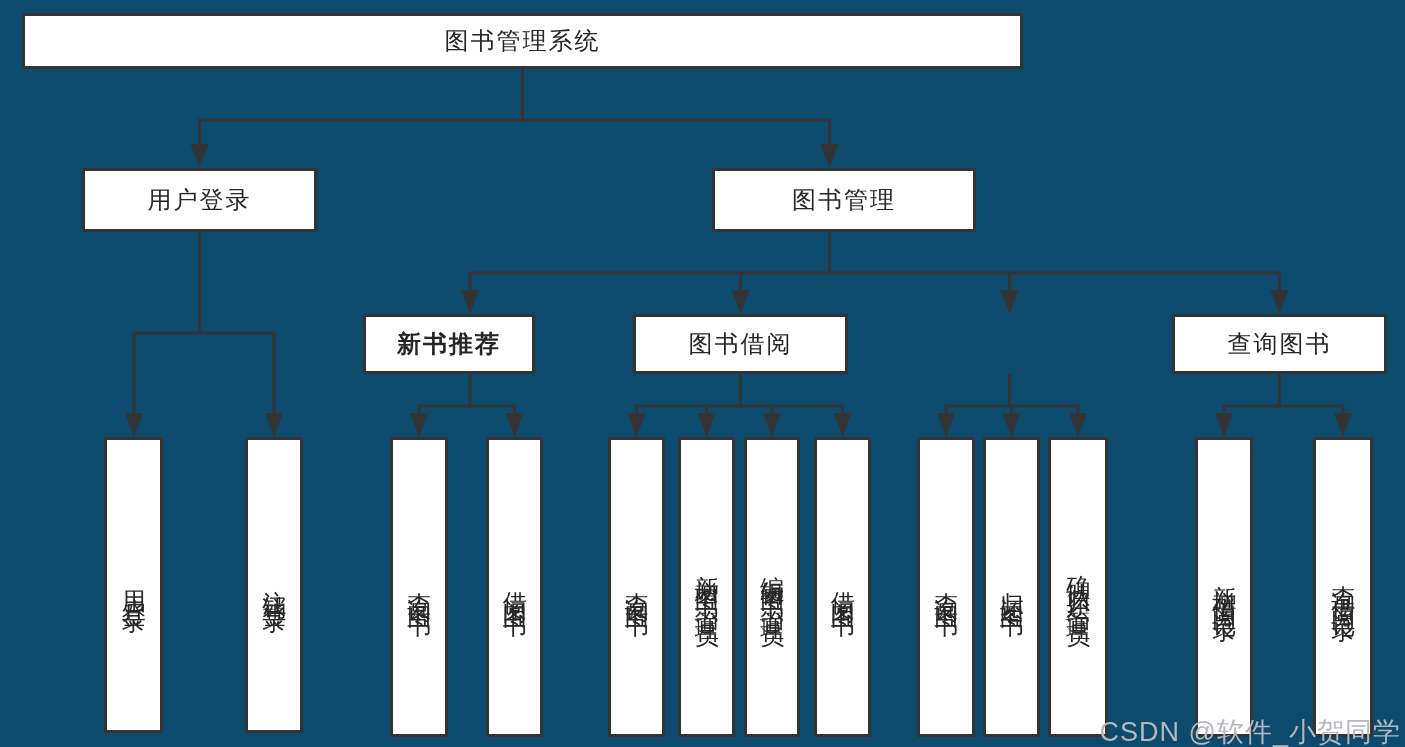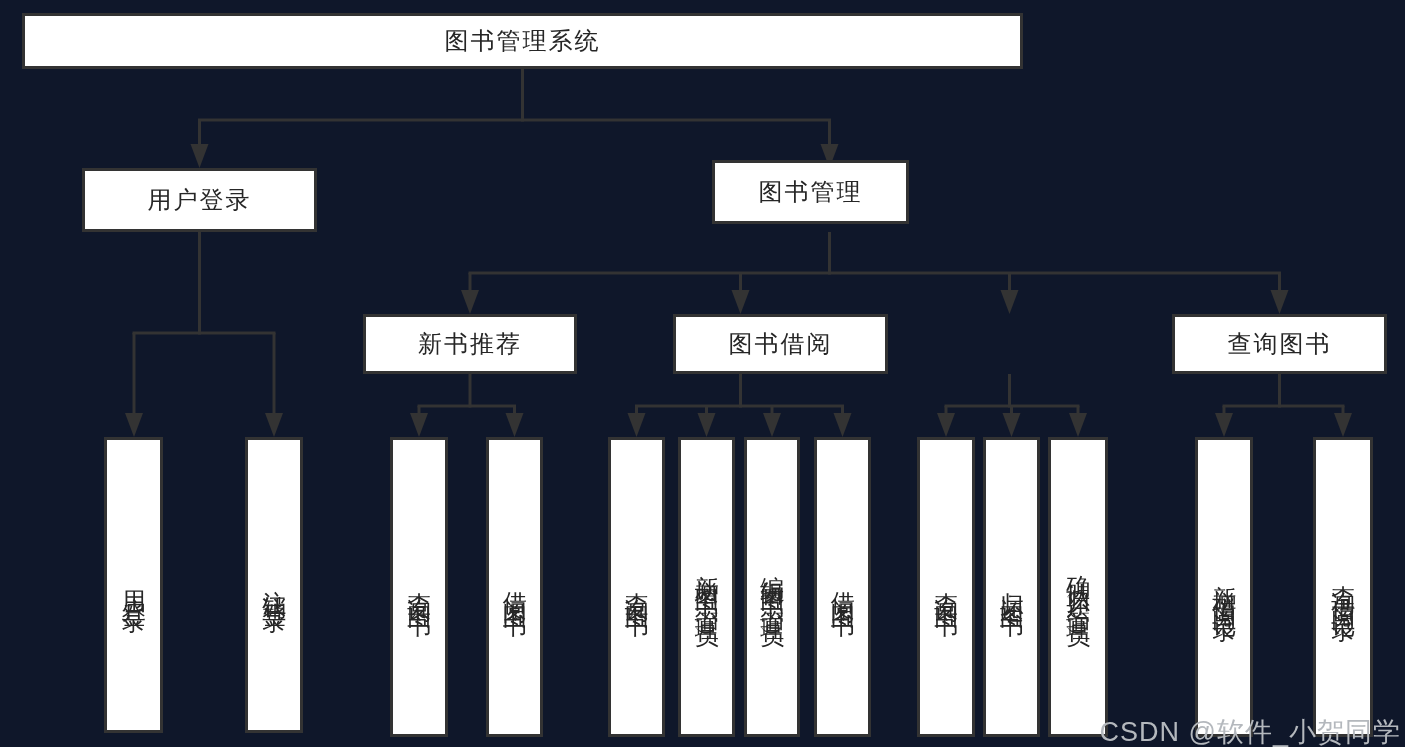--- a/index.html
+++ b/index.html
@@ -1,19 +1,19 @@
 <!DOCTYPE html>
 <html><head>
 <meta charset="utf-8">
 <style>
   html,body{margin:0;padding:0;background:#ffffff;}
   .canvas{
     position:relative;
     width:1405px;height:747px;
-    background:#0f172a;
+    background:#0c4a6e;
     font-family:"Liberation Sans","DejaVu Sans",sans-serif;
     overflow:hidden;
   }
   .connector-svg{position:absolute;left:0;top:0;}
   .box{
     position:absolute;
     box-sizing:border-box;
     border:3px solid #333333;
     background:#ffffff;
     display:flex;
@@ -113,28 +113,28 @@
     </g>
   </svg>
 
   <div class="box" style="left:22px;top:13px;width:1001px;height:56px;">
     <span class="hlabel">图书管理系统</span>
   </div>
 
   <div class="box" style="left:82px;top:168px;width:235px;height:64px;">
     <span class="hlabel">用户登录</span>
   </div>
-  <div class="box" style="left:712px;top:160px;width:197px;height:64px;">
+  <div class="box" style="left:712px;top:168px;width:264px;height:64px;">
     <span class="hlabel">图书管理</span>
   </div>
 
-  <div class="box" style="left:363px;top:314px;width:214px;height:60px;">
+  <div class="box" style="left:363px;top:314px;width:172px;height:60px;font-weight:bold;">
     <span class="hlabel">新书推荐</span>
   </div>
-  <div class="box" style="left:633px;top:314px;width:215px;height:60px;margin-left:40px;">
+  <div class="box" style="left:633px;top:314px;width:215px;height:60px;">
     <span class="hlabel">图书借阅</span>
   </div>
   <div class="box" style="left:1172px;top:314px;width:215px;height:60px;">
     <span class="hlabel">查询图书</span>
   </div>
 
   <div class="box leaf" style="left:104px;top:437px;width:59px;height:296px;">
     <span class="vlabel">用户登录</span>
   </div>
   <div class="box leaf" style="left:245px;top:437px;width:58px;height:296px;">

